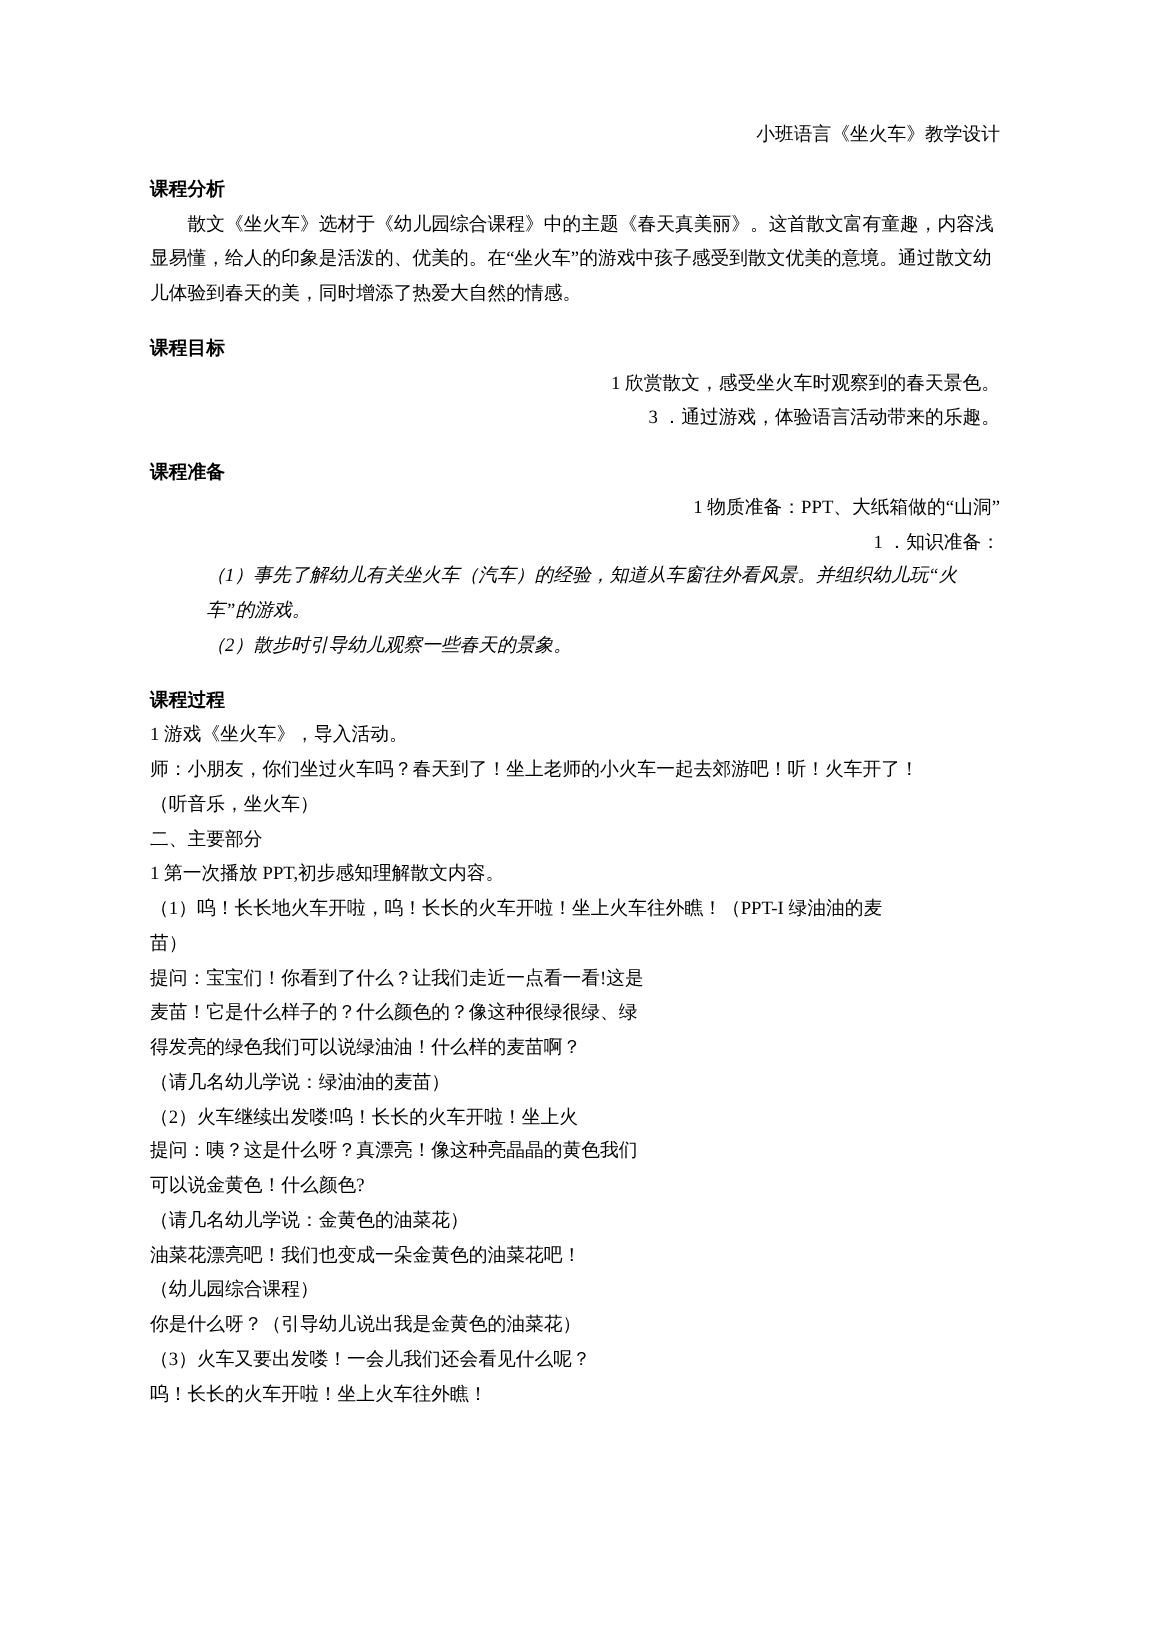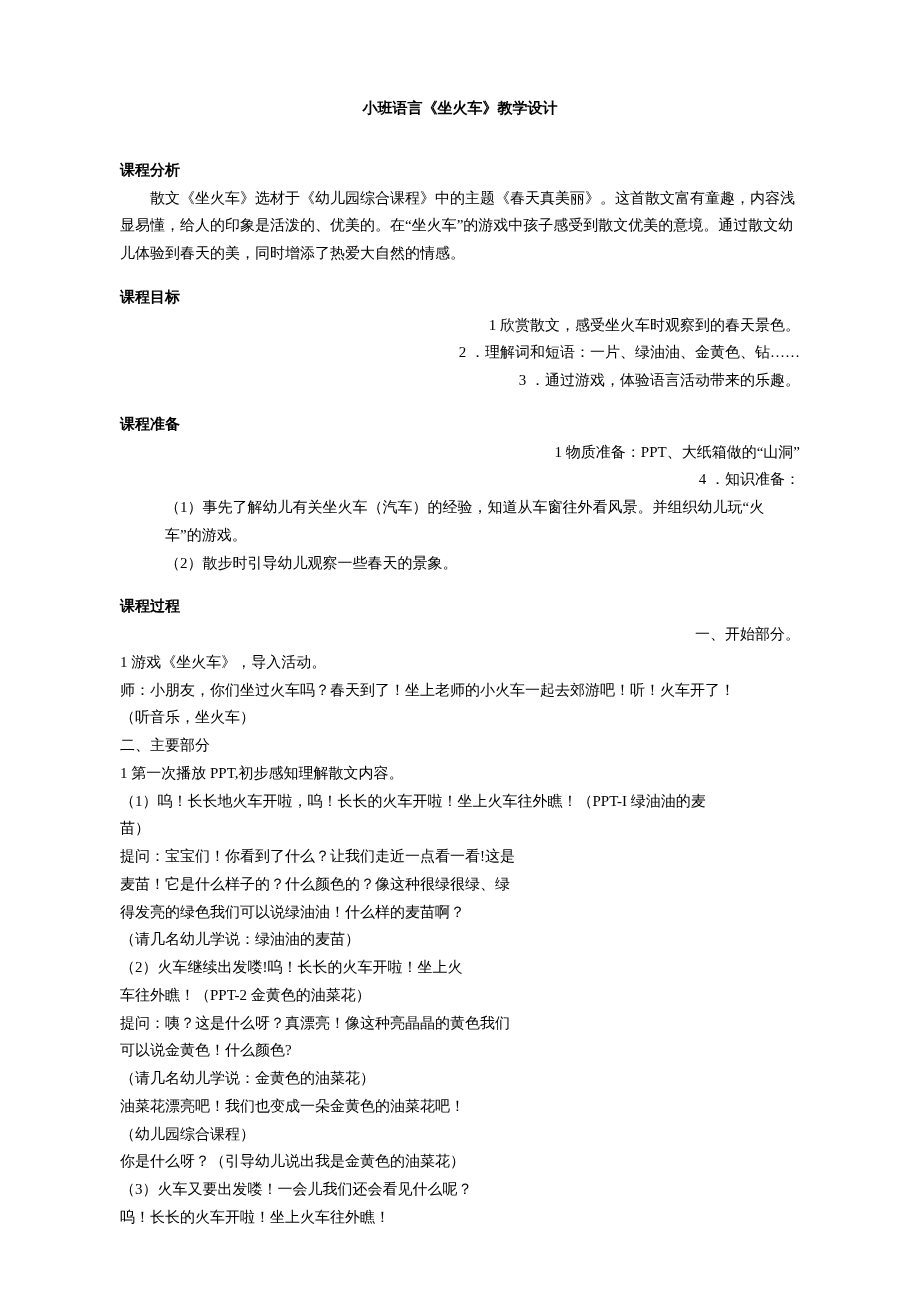--- a/index.html
+++ b/index.html
@@ -13,37 +13,38 @@
   }
   .page {
     width: 920px;
     min-height: 1301px;
     margin: 0 auto;
     padding: 95px 120px 60px 120px;
     box-sizing: border-box;
     background: #fff;
   }
   .title {
-    text-align: center;
-    font-weight: bold;
-    margin-bottom: 34px;
+    text-align: right;
+    font-weight: normal;
+    margin-bottom: 16px;
   }
   .section-heading {
     font-weight: bold;
     margin-top: 4px;
   }
   .para-indent {
     text-indent: 2em;
   }
   .list-indent {
     padding-left: 2em;
     text-align: right;
   }
   .sub-indent {
     padding-left: 3em;
+    font-style: italic;
   }
   .block {
     margin-bottom: 16px;
   }
   .line {
     display: block;
   }
 </style>
 </head>
 <body>
@@ -54,55 +55,50 @@
 
   <div class="block">
     <div class="section-heading">课程分析</div>
     <div class="para-indent">散文《坐火车》选材于《幼儿园综合课程》中的主题《春天真美丽》。这首散文富有童趣，内容浅显易懂，给人的印象是活泼的、优美的。在“坐火车”的游戏中孩子感受到散文优美的意境。通过散文幼儿体验到春天的美，同时增添了热爱大自然的情感。</div>
   </div>
 
   <div class="block">
     <div class="section-heading">课程目标</div>
     <div class="list-indent">
       <span class="line">1 欣赏散文，感受坐火车时观察到的春天景色。</span>
-      <span class="line">2 ．理解词和短语：一片、绿油油、金黄色、钻……</span>
       <span class="line">3 ．通过游戏，体验语言活动带来的乐趣。</span>
     </div>
   </div>
 
   <div class="block">
     <div class="section-heading">课程准备</div>
     <div class="list-indent">
       <span class="line">1 物质准备：PPT、大纸箱做的“山洞”</span>
-      <span class="line">4 ．知识准备：</span>
+      <span class="line">1 ．知识准备：</span>
     </div>
     <div class="sub-indent">
       <span class="line">（1）事先了解幼儿有关坐火车（汽车）的经验，知道从车窗往外看风景。并组织幼儿玩“火车”的游戏。</span>
       <span class="line">（2）散步时引导幼儿观察一些春天的景象。</span>
     </div>
   </div>
 
   <div class="block">
     <div class="section-heading">课程过程</div>
-    <div class="list-indent">
-      <span class="line">一、开始部分。</span>
-    </div>
     <span class="line">1 游戏《坐火车》，导入活动。</span>
     <span class="line">师：小朋友，你们坐过火车吗？春天到了！坐上老师的小火车一起去郊游吧！听！火车开了！</span>
     <span class="line">（听音乐，坐火车）</span>
     <span class="line">二、主要部分</span>
     <span class="line">1 第一次播放 PPT,初步感知理解散文内容。</span>
     <span class="line">（1）呜！长长地火车开啦，呜！长长的火车开啦！坐上火车往外瞧！（PPT-I 绿油油的麦</span>
     <span class="line">苗）</span>
     <span class="line">提问：宝宝们！你看到了什么？让我们走近一点看一看!这是</span>
     <span class="line">麦苗！它是什么样子的？什么颜色的？像这种很绿很绿、绿</span>
     <span class="line">得发亮的绿色我们可以说绿油油！什么样的麦苗啊？</span>
     <span class="line">（请几名幼儿学说：绿油油的麦苗）</span>
     <span class="line">（2）火车继续出发喽!呜！长长的火车开啦！坐上火</span>
-    <span class="line">车往外瞧！（PPT-2 金黄色的油菜花）</span>
     <span class="line">提问：咦？这是什么呀？真漂亮！像这种亮晶晶的黄色我们</span>
     <span class="line">可以说金黄色！什么颜色?</span>
     <span class="line">（请几名幼儿学说：金黄色的油菜花）</span>
     <span class="line">油菜花漂亮吧！我们也变成一朵金黄色的油菜花吧！</span>
     <span class="line">（幼儿园综合课程）</span>
     <span class="line">你是什么呀？（引导幼儿说出我是金黄色的油菜花）</span>
     <span class="line">（3）火车又要出发喽！一会儿我们还会看见什么呢？</span>
     <span class="line">呜！长长的火车开啦！坐上火车往外瞧！</span>
   </div>
 

